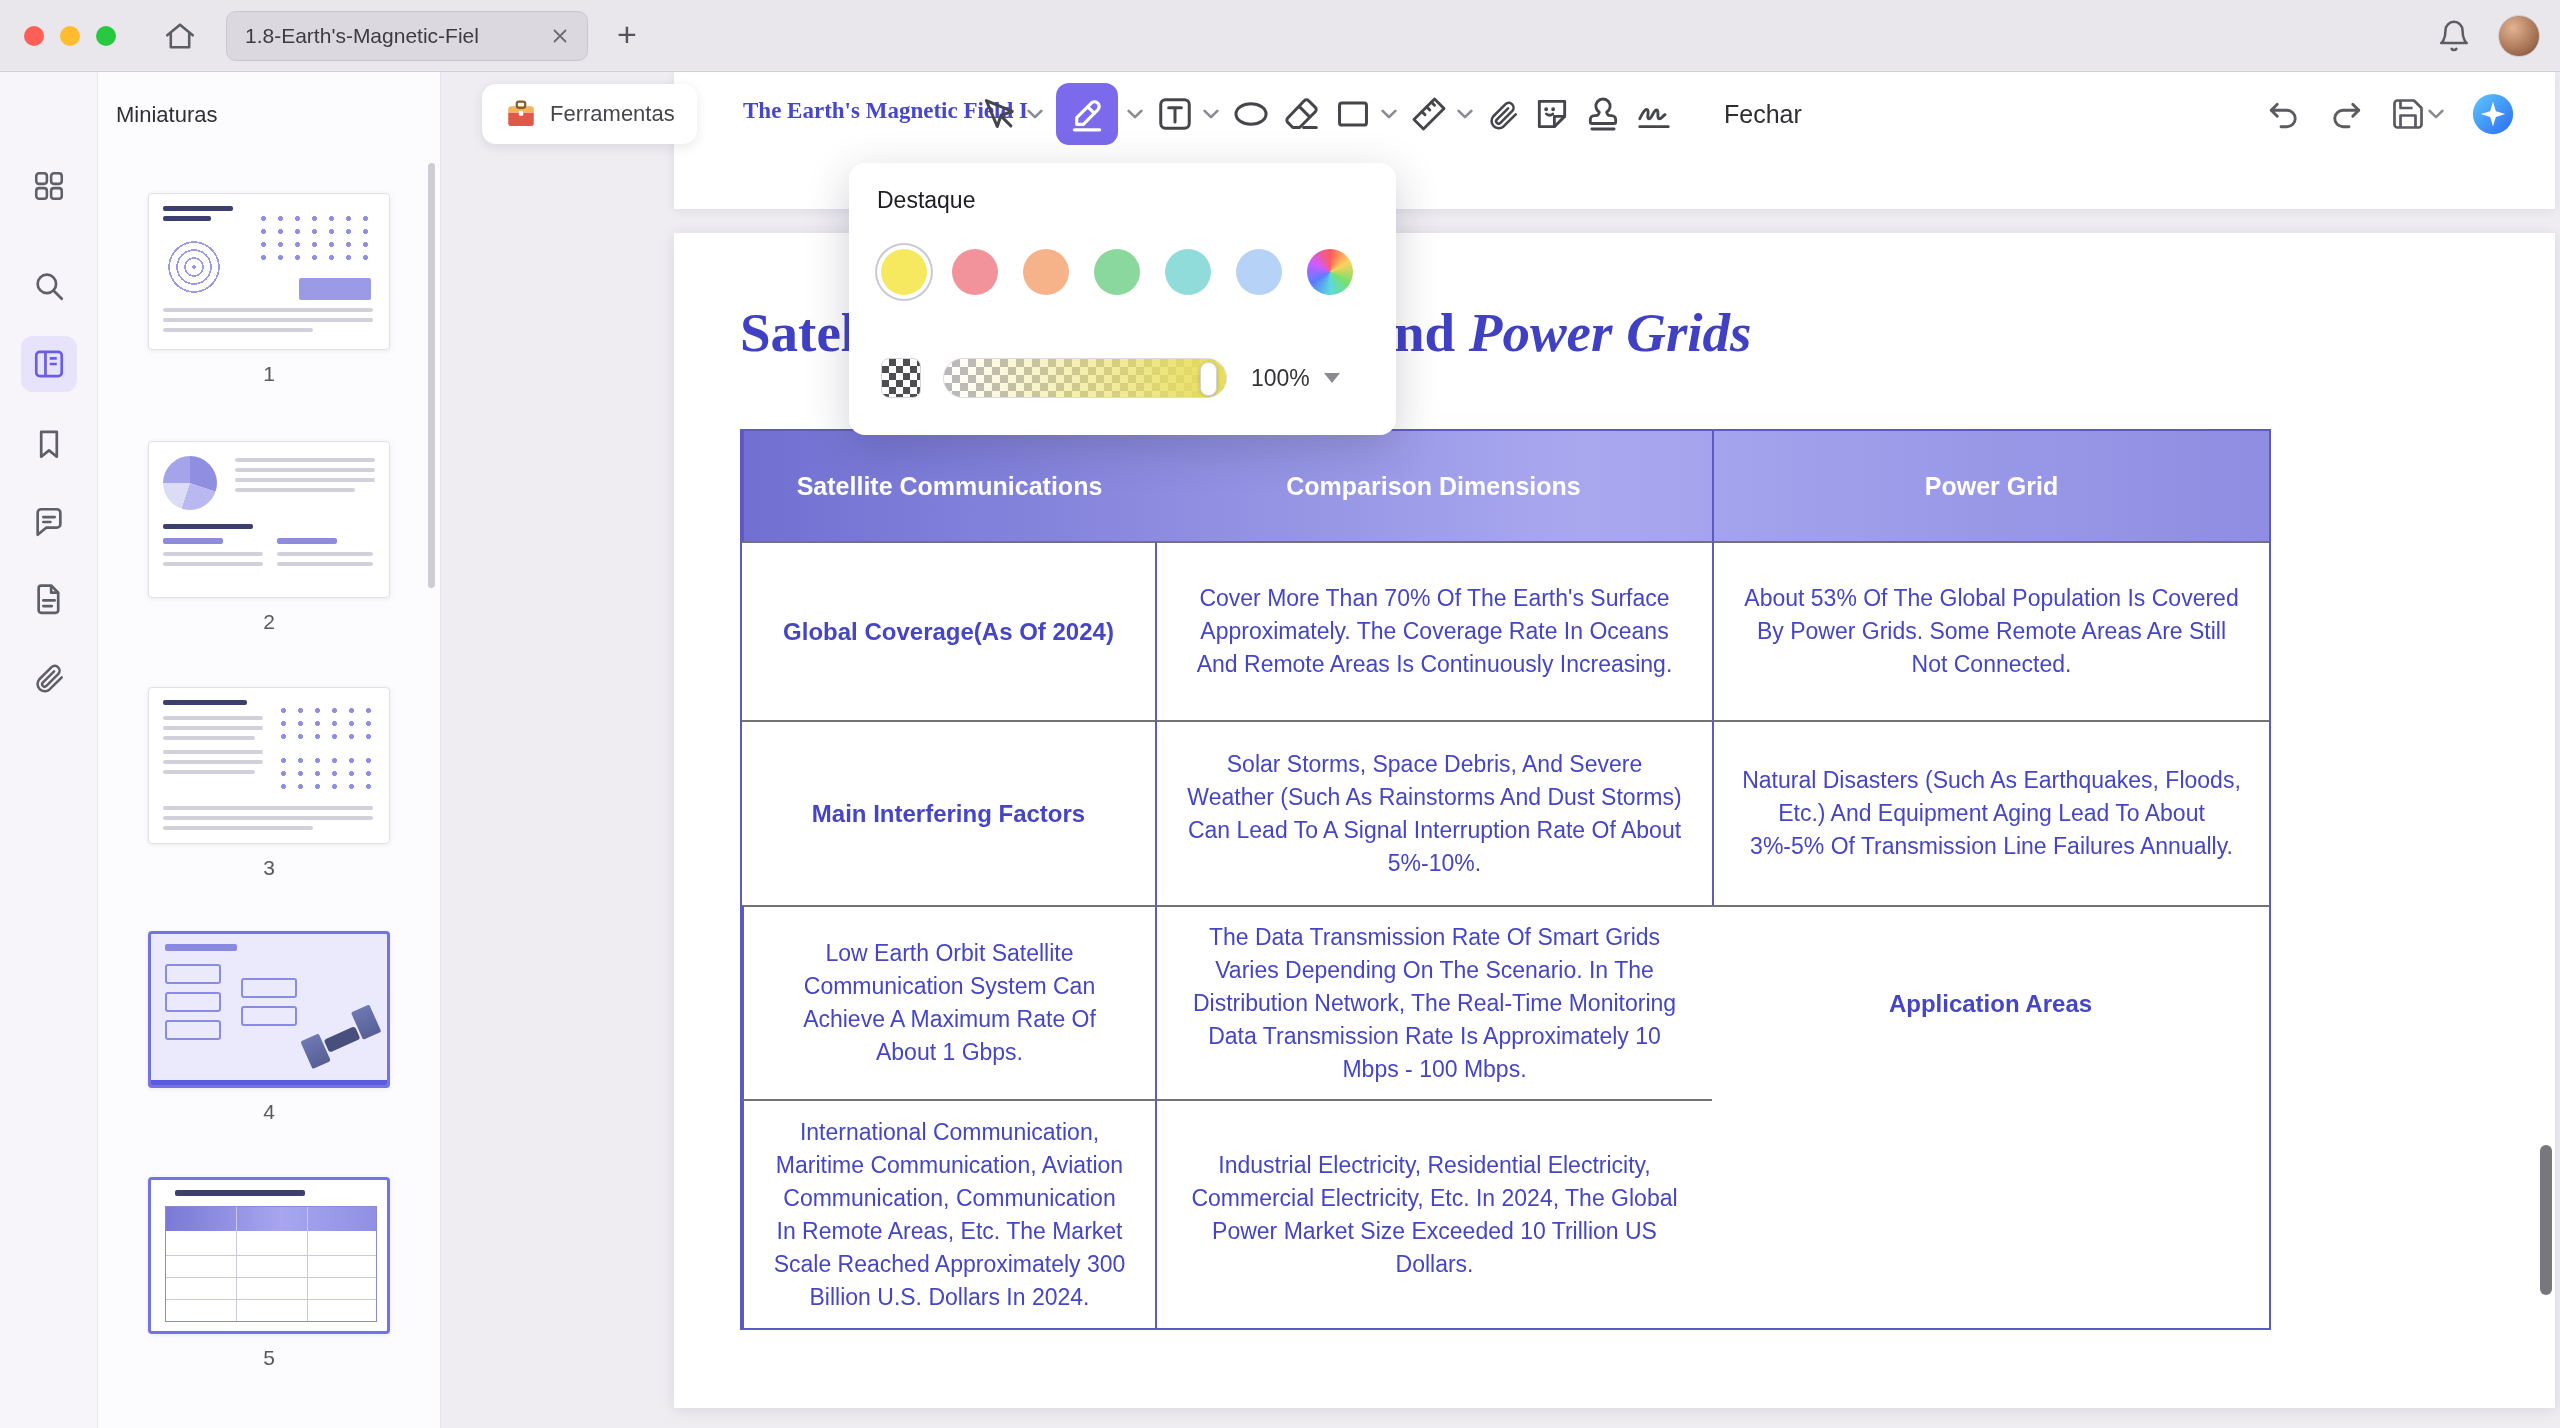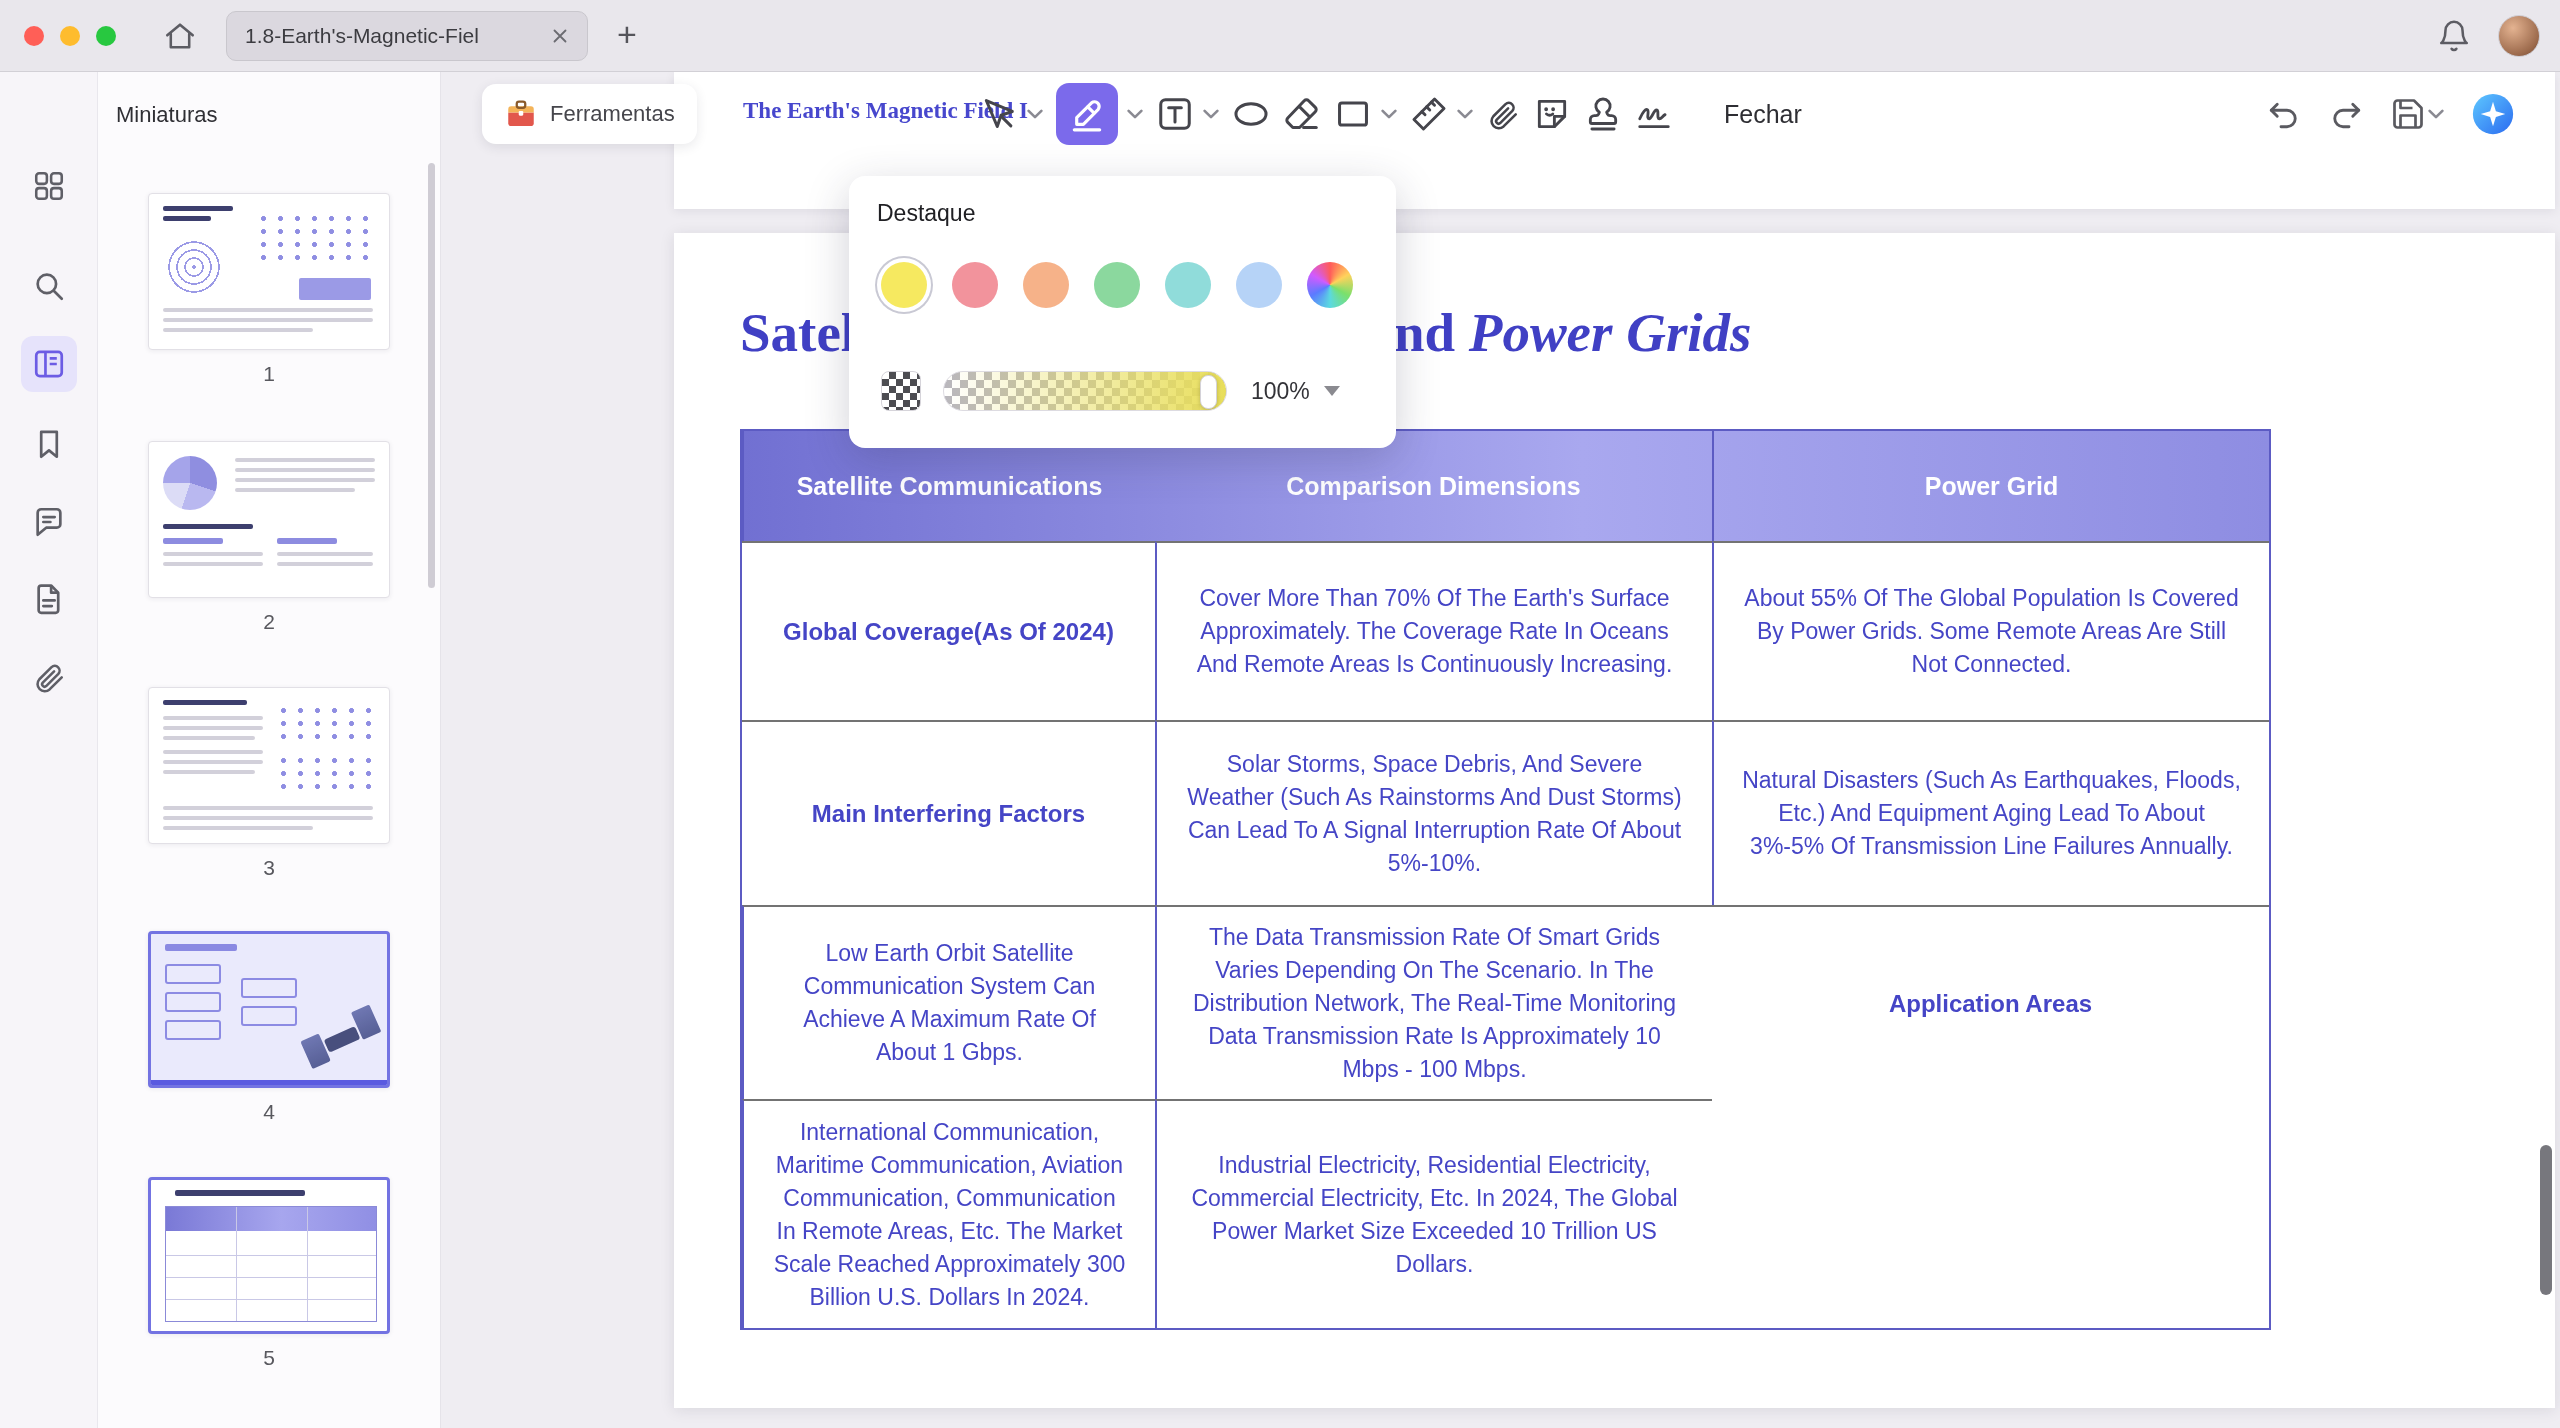--- a/index.html
+++ b/index.html
@@ -80,21 +80,21 @@
   .tool.small svg { width:34px; height:34px; }
   .tool.active { width:62px; height:62px; background:#7b6aeb; border-radius:13px; color:#fff; }
   .chev { width:16px; height:10px; color:#8a8a92; margin-left:-4px; }
   .fechar { margin-left:38px; font-size:25px; color:#2e2e33; }
 
   
   .right-tools { position:absolute; left:1825px; top:14px; height:56px; display:flex; align-items:center; gap:26px; color:#5a5a60; z-index:5; }
   .right-tools svg.tb { width:36px; height:36px; }
 
   
-  .popup { position:absolute; left:408px; top:104px; width:547px; height:272px; background:#fff; border-radius:16px; box-shadow:0 12px 44px rgba(40,40,70,.22); z-index:9; }
+  .popup { position:absolute; left:408px; top:91px; width:547px; height:272px; background:#fff; border-radius:16px; box-shadow:0 12px 44px rgba(40,40,70,.22); z-index:9; }
   .popup-title { position:absolute; left:28px; top:24px; font-size:23px; color:#202024; }
   .swatch-row { position:absolute; left:32px; top:86px; display:flex; gap:25px; }
   .swatch { width:46px; height:46px; border-radius:50%; }
   .swatch.selected { box-shadow:0 0 0 4px #fff, 0 0 0 6px #c9c9d4; }
   .swatch.rainbow { background:conic-gradient(#ff5b5b,#ffd25b,#7ae06c,#5bd9e0,#5b7bff,#d05bff,#ff5b5b); }
   .opacity-row { position:absolute; left:32px; top:192px; height:46px; display:flex; align-items:center; gap:22px; }
   .checker { width:40px; height:40px; border-radius:8px; border:1px solid #d6d4da; background:repeating-conic-gradient(#4d4d52 0% 25%, #ffffff 0% 50%); background-size:14px 14px; }
   .op-slider { position:relative; width:284px; height:40px; border-radius:20px; border:1px solid #dddbe1; background:repeating-conic-gradient(#b9b7bd 0% 25%, #ffffff 0% 50%); background-size:16px 16px; overflow:hidden; }
   .op-fill { position:absolute; inset:0; background:linear-gradient(to right, rgba(232,222,90,0), rgba(232,222,90,1)); }
   .op-handle { position:absolute; right:9px; top:3px; width:17px; height:34px; background:#fff; border:1px solid #d4d2d8; border-radius:8px; box-shadow:0 1px 4px rgba(0,0,0,.2); }
@@ -440,21 +440,21 @@
       </div>
 
       <div class="dtable">
         <div class="thead-bg"></div>
         <div class="tcell r0">Satellite Communications</div>
         <div class="tcell r0 c0">Comparison Dimensions</div>
         <div class="tcell r0">Power Grid</div>
 
         <div class="tcell c0 dim">Global Coverage(As Of 2024)</div>
         <div class="tcell">Cover More Than 70% Of The Earth's Surface Approximately. The Coverage Rate In Oceans And Remote Areas Is Continuously Increasing.</div>
-        <div class="tcell">About 55% Of The Global Population Is Covered By Power Grids. Some Remote Areas Are Still Not Connected.</div>
+        <div class="tcell">About 53% Of The Global Population Is Covered By Power Grids. Some Remote Areas Are Still Not Connected.</div>
 
         <div class="tcell c0 dim">Main Interfering Factors</div>
         <div class="tcell">Solar Storms, Space Debris, And Severe Weather (Such As Rainstorms And Dust Storms) Can Lead To A Signal Interruption Rate Of About 5%-10%.</div>
         <div class="tcell">Natural Disasters (Such As Earthquakes, Floods, Etc.) And Equipment Aging Lead To About 3%-5% Of Transmission Line Failures Annually.</div>
 
         <div class="tcell">Low Earth Orbit Satellite Communication System Can Achieve A Maximum Rate Of About 1 Gbps.</div>
         <div class="tcell">The Data Transmission Rate Of Smart Grids Varies Depending On The Scenario. In The Distribution Network, The Real-Time Monitoring Data Transmission Rate Is Approximately 10 Mbps - 100 Mbps.</div>
 
         <div class="tcell c0 dim">Application Areas</div>
         <div class="tcell">International Communication, Maritime Communication, Aviation Communication, Communication In Remote Areas, Etc. The Market Scale Reached Approximately 300 Billion U.S. Dollars In 2024.</div>

